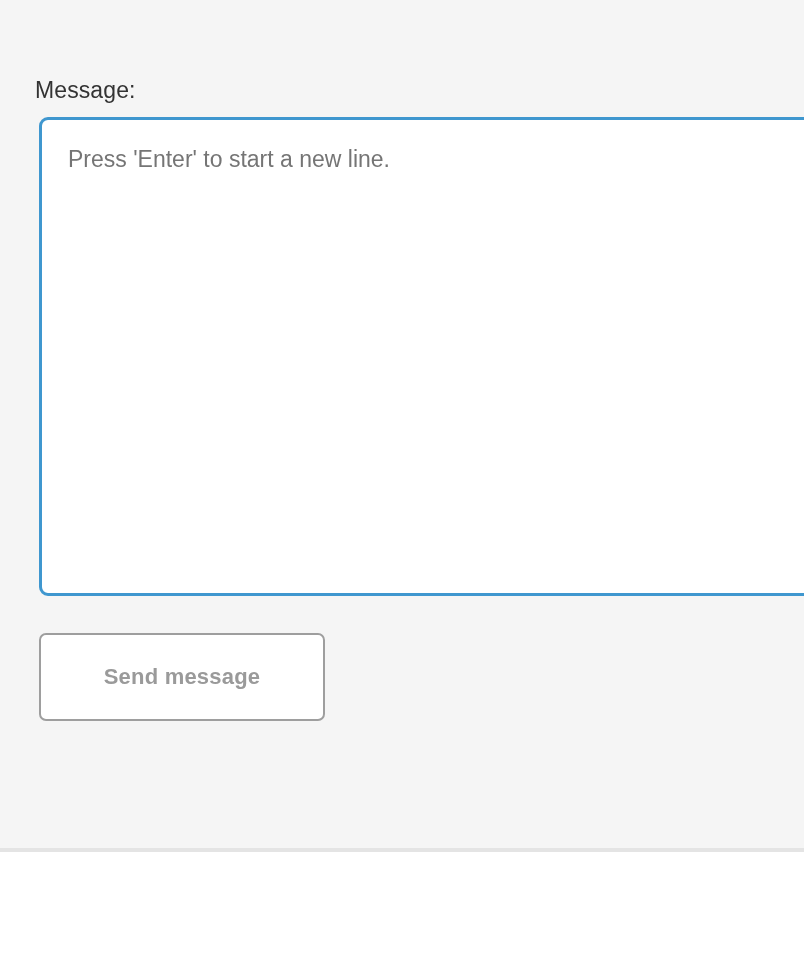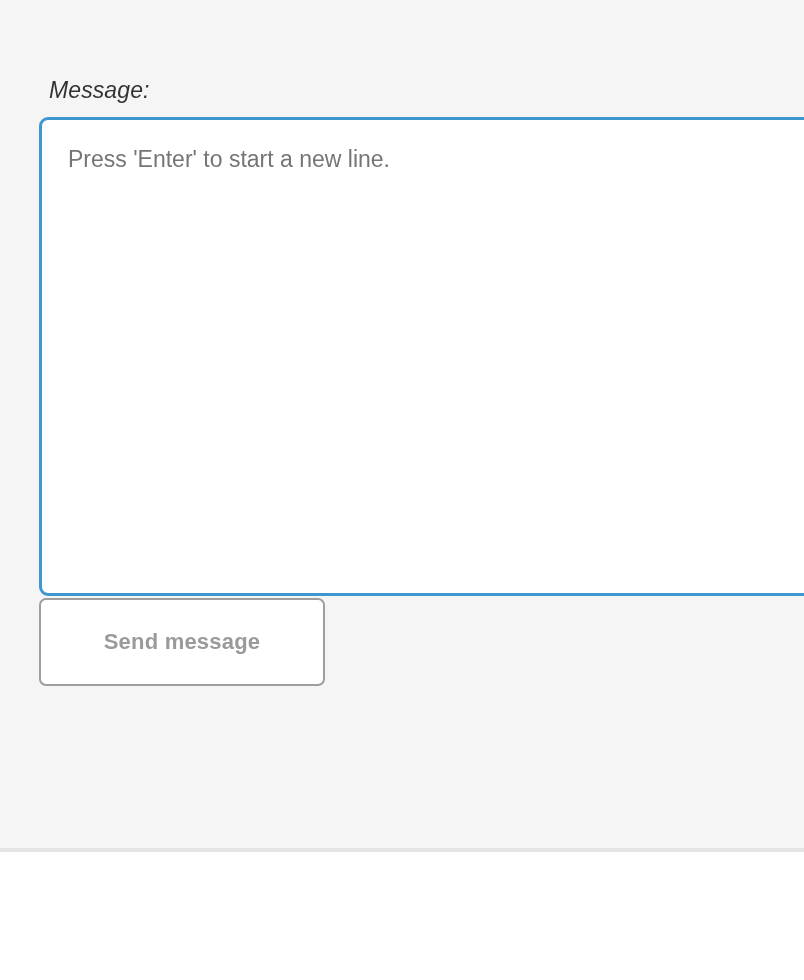--- a/index.html
+++ b/index.html
@@ -43,28 +43,27 @@
     left: 0;
     top: 852px;
     width: 804px;
     height: 128px;
     background: #ffffff;
   }
 
   
   .field-label {
     position: absolute;
-    left: 49px;
+    left: 35px;
     top: 75px;
     font-size: 23px;
     line-height: 30px;
     color: #333333;
     letter-spacing: 0.1px;
     white-space: nowrap;
-    font-style: italic;
   }
 
   
   .message-box {
     position: absolute;
     left: 39px;
     top: 117px;
     width: 800px;          
     height: 479px;
     box-sizing: border-box;
@@ -82,21 +81,21 @@
   }
   .message-box::placeholder {
     color: #757575;
     opacity: 1;
   }
 
   
   .send-button {
     position: absolute;
     left: 39px;
-    top: 598px;
+    top: 633px;
     width: 286px;
     height: 88px;
     box-sizing: border-box;
     background: #ffffff;
     border: 2px solid #9e9e9e;
     border-radius: 7px;
     font-family: "Liberation Sans", sans-serif;
     font-size: 22px;
     font-weight: bold;
     color: #9a9a9a;

